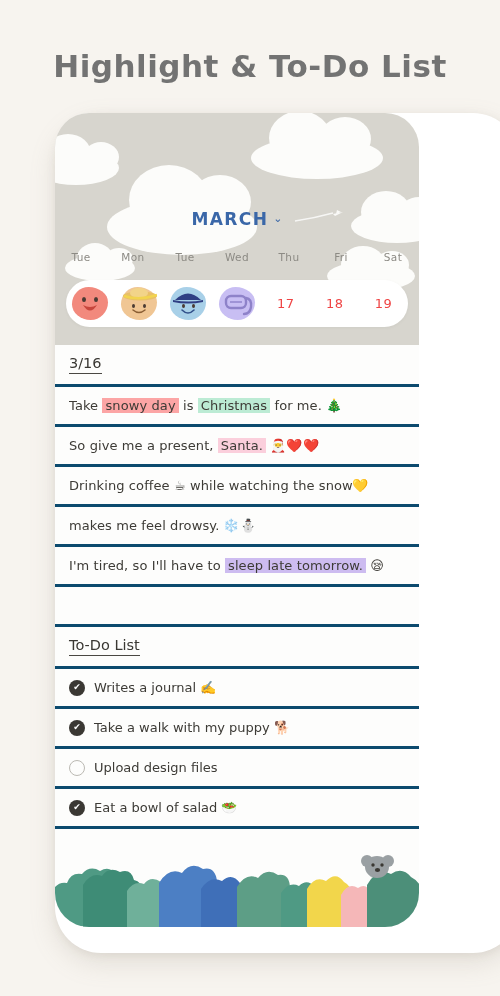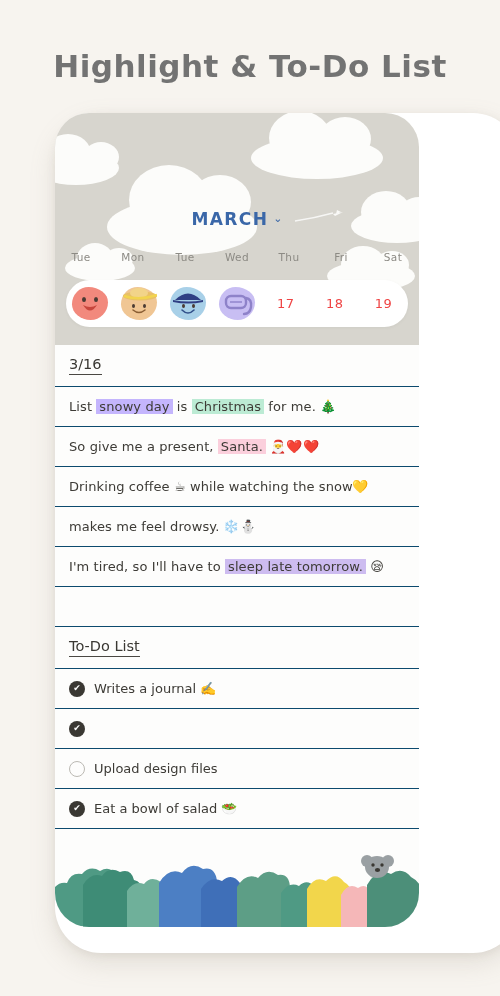--- a/index.html
+++ b/index.html
@@ -200,21 +200,21 @@
     position: absolute;
     left: 0;
     top: 232px;
     width: 364px;
     height: 582px;
     background: #FDFDFC;
   }
 
   .row {
     position: relative;
-    border-bottom: 1px solid #0c4a6e;
+    border-bottom: 3px solid #0c4a6e;
     padding: 0 14px;
     display: flex;
     align-items: center;
   }
 
   .row-heading { height: 42px; }
   .row-text    { height: 40px; }
   .row-empty   { height: 40px; }
   .row-todo    { height: 40px; }
 
@@ -384,21 +384,21 @@
       </div>
     </div>
 
     <div class="sheet">
 
       <div class="row row-heading">
         <span class="heading-underlined">3/16</span>
       </div>
 
       <div class="row row-text">
-        <span class="note-line" id="jline0"><span>List </span><span class="hl" style="background: #c4b5fd;">snowy day</span><span> is </span><span class="hl" style="background: rgb(188, 235, 212);">Christmas</span><span> for me. 🎄</span></span>
+        <span class="note-line" id="jline0"><span>Take </span><span class="hl" style="background: #fca5a5;">snowy day</span><span> is </span><span class="hl" style="background: rgb(188, 235, 212);">Christmas</span><span> for me. 🎄</span></span>
       </div>
       <div class="row row-text">
         <span class="note-line" id="jline1"><span>So give me a present, </span><span class="hl" style="background: rgb(251, 207, 220);">Santa.</span><span> 🎅❤️❤️</span></span>
       </div>
       <div class="row row-text">
         <span class="note-line" id="jline2"><span>Drinking coffee ☕ while watching the snow💛</span></span>
       </div>
       <div class="row row-text">
         <span class="note-line" id="jline3"><span>makes me feel drowsy. ❄️⛄</span></span>
       </div>
@@ -416,20 +416,21 @@
           <div class="row row-todo">
             <div class="check done">
               <span class="tick">✔</span>
             </div>
             <span class="todo-label">Writes a journal ✍️</span>
           </div>
           <div class="row row-todo">
             <div class="check done">
               <span class="tick">✔</span>
             </div>
+            <span class="todo-label">Take a walk with my puppy 🐕</span>
           </div>
           <div class="row row-todo">
             <div class="check todo"></div>
             <span class="todo-label">Upload design files</span>
           </div>
           <div class="row row-todo">
             <div class="check done">
               <span class="tick">✔</span>
             </div>
             <span class="todo-label">Eat a bowl of salad 🥗</span>

